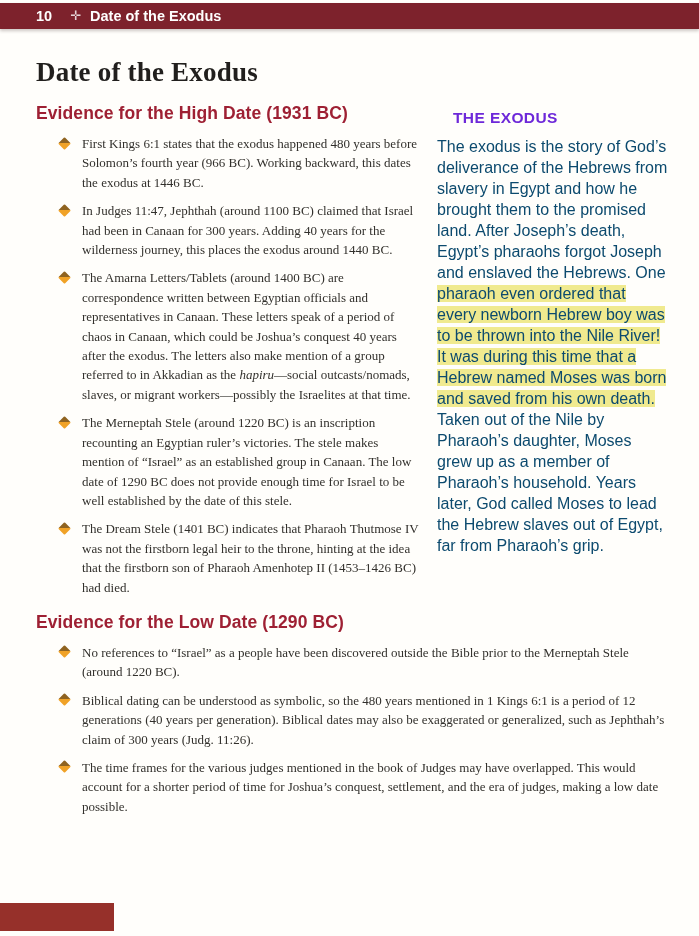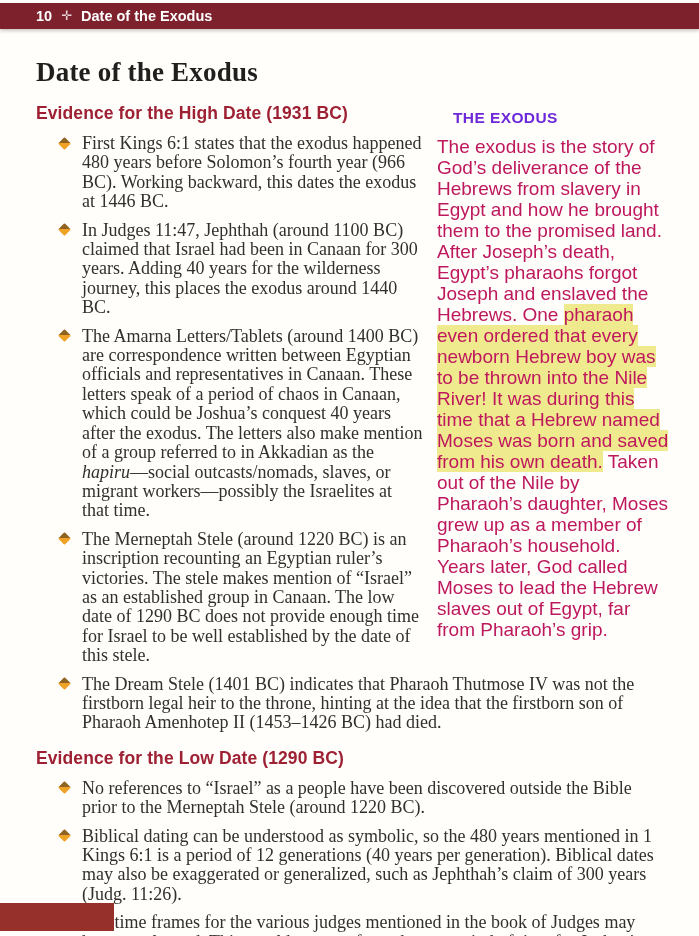--- a/index.html
+++ b/index.html
@@ -14,21 +14,21 @@
   
   .header-bar{
     position:absolute;top:3px;left:0;width:699px;height:26px;
     background:#7d222c;
     box-shadow:0 2px 3px rgba(60,40,40,.25);
     display:flex;align-items:center;
     padding-left:36px;box-sizing:border-box;
     font-family:"Liberation Sans", sans-serif;
     color:#ffffff;font-size:14.5px;font-weight:bold;
   }
-  .header-bar .pagenum{margin-right:9px;}
+  .header-bar .pagenum{margin-right:18px;}
   .header-bar .sep{font-weight:normal;font-size:13px;opacity:.8;margin-right:9px;position:relative;top:-1px;}
   
   .content{
     position:absolute;top:30px;left:0;width:699px;height:870px;
     padding:0 30px 0 36px;box-sizing:border-box;
   }
   .article-title{
     font-family:"Liberation Serif", serif;
     font-size:27px;font-weight:bold;color:#211f1d;
     margin:27px 0 14px 0;letter-spacing:.2px;
@@ -37,37 +37,37 @@
   .sidebar{
     float:right;width:232px;min-height:404px;
     margin:7px 0 14px 14px;
     font-family:"Liberation Sans", sans-serif;
   }
   .sidebar-heading{
     color:#6d28d9;font-size:15.5px;font-weight:bold;
     letter-spacing:.4px;margin:0 0 9px 16px;
   }
   .sidebar-body{
-    font-size:19px;line-height:21px;color:#be185d;
+    font-size:16px;line-height:21px;color:#0c4a6e;
   }
   .hl{background:#f0ea8f;box-decoration-break:clone;-webkit-box-decoration-break:clone;}
   
   .intro, .closing{
     font-size:14.8px;line-height:19.4px;color:#32302c;margin:0 0 10px 0;
   }
   .section-heading{
     font-family:"Liberation Sans", sans-serif;
     font-size:17.5px;font-weight:bold;color:#9e2033;
     margin:15px 0 10px 0;letter-spacing:.1px;
   }
   .bullet{
     position:relative;
     margin:0 0 9px 24px;
     padding-left:22px;
-    font-size:18px;line-height:19.4px;color:#32302c;font-family:Liberation Serif, serif;
+    font-size:13px;line-height:19.4px;color:#32302c;font-family:Liberation Serif, serif;
   }
   .diamond{
     position:absolute;left:0;top:4.5px;
     width:9px;height:9px;
     transform:rotate(45deg);
     background:linear-gradient(135deg,#8f6320 48%,#f0a227 48%);
     border-radius:1px;
   }
   .bullet .em{font-style:italic;}
   

